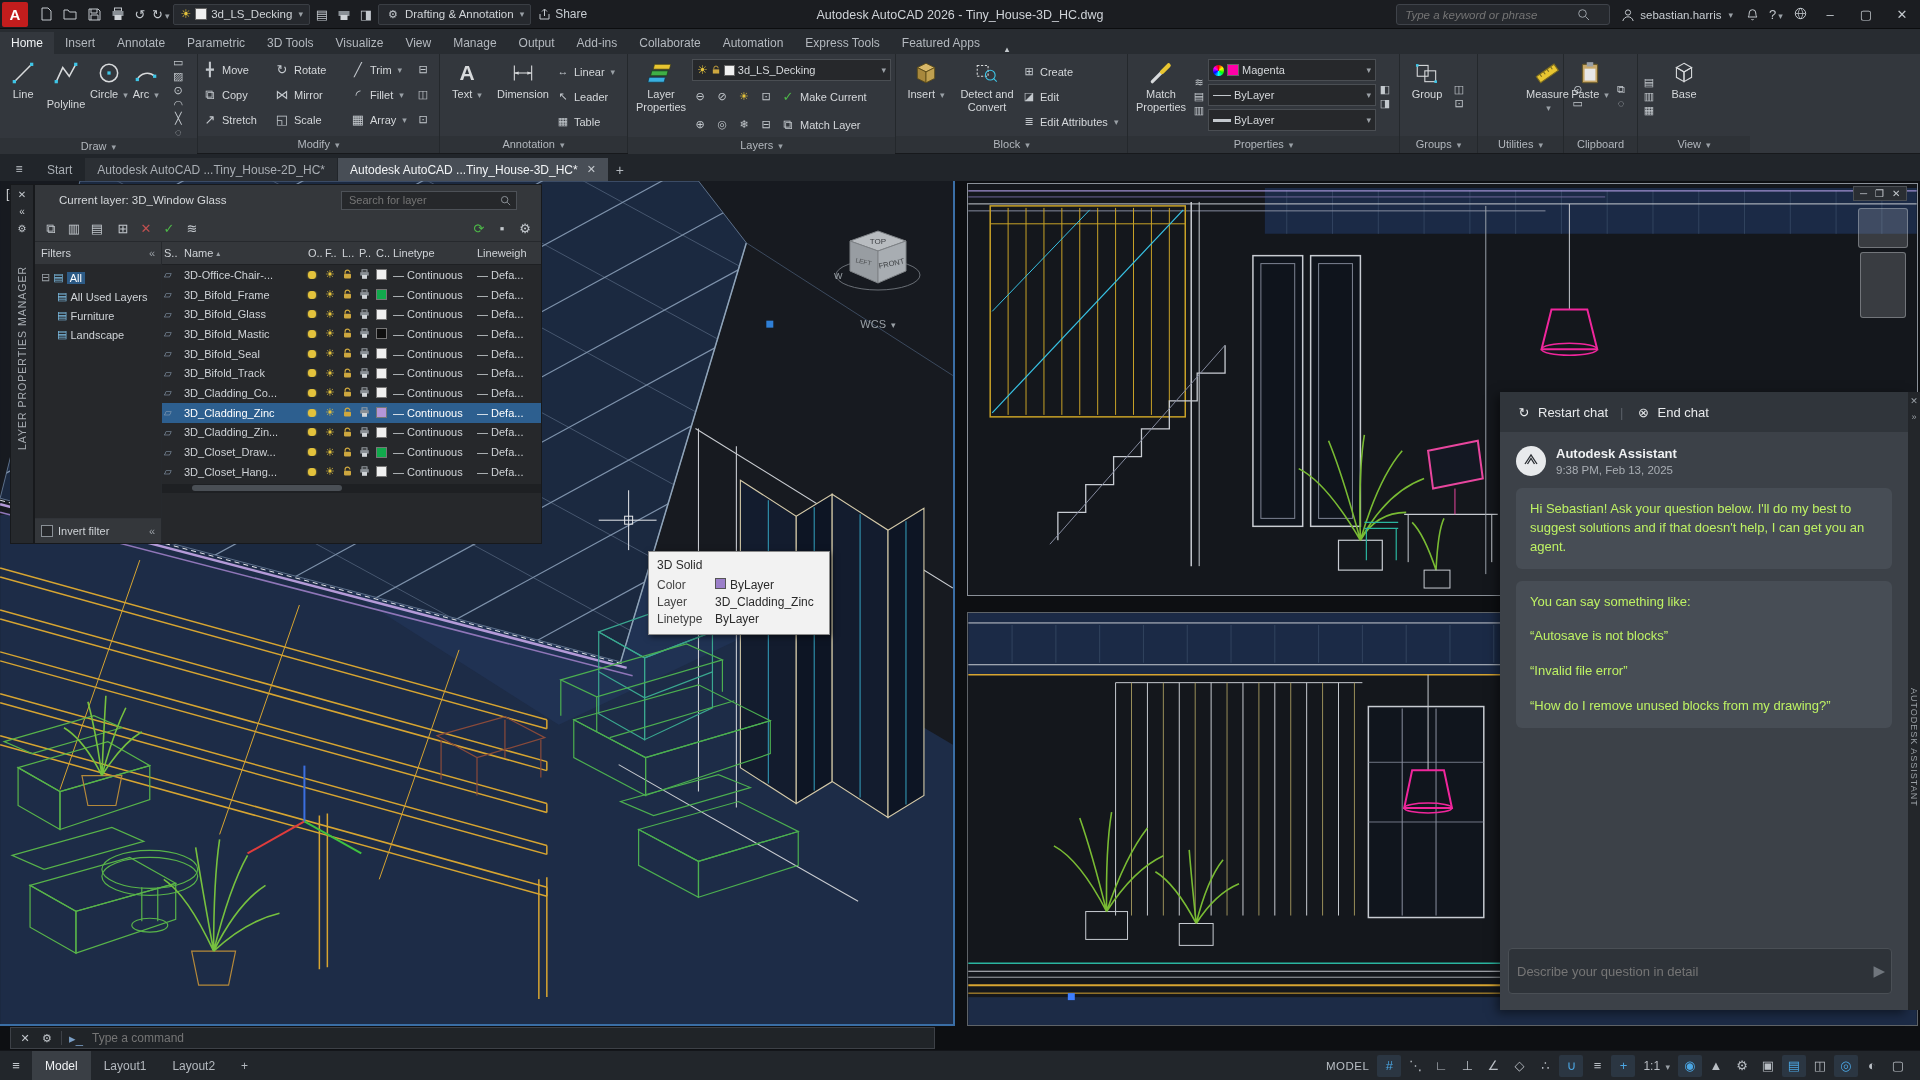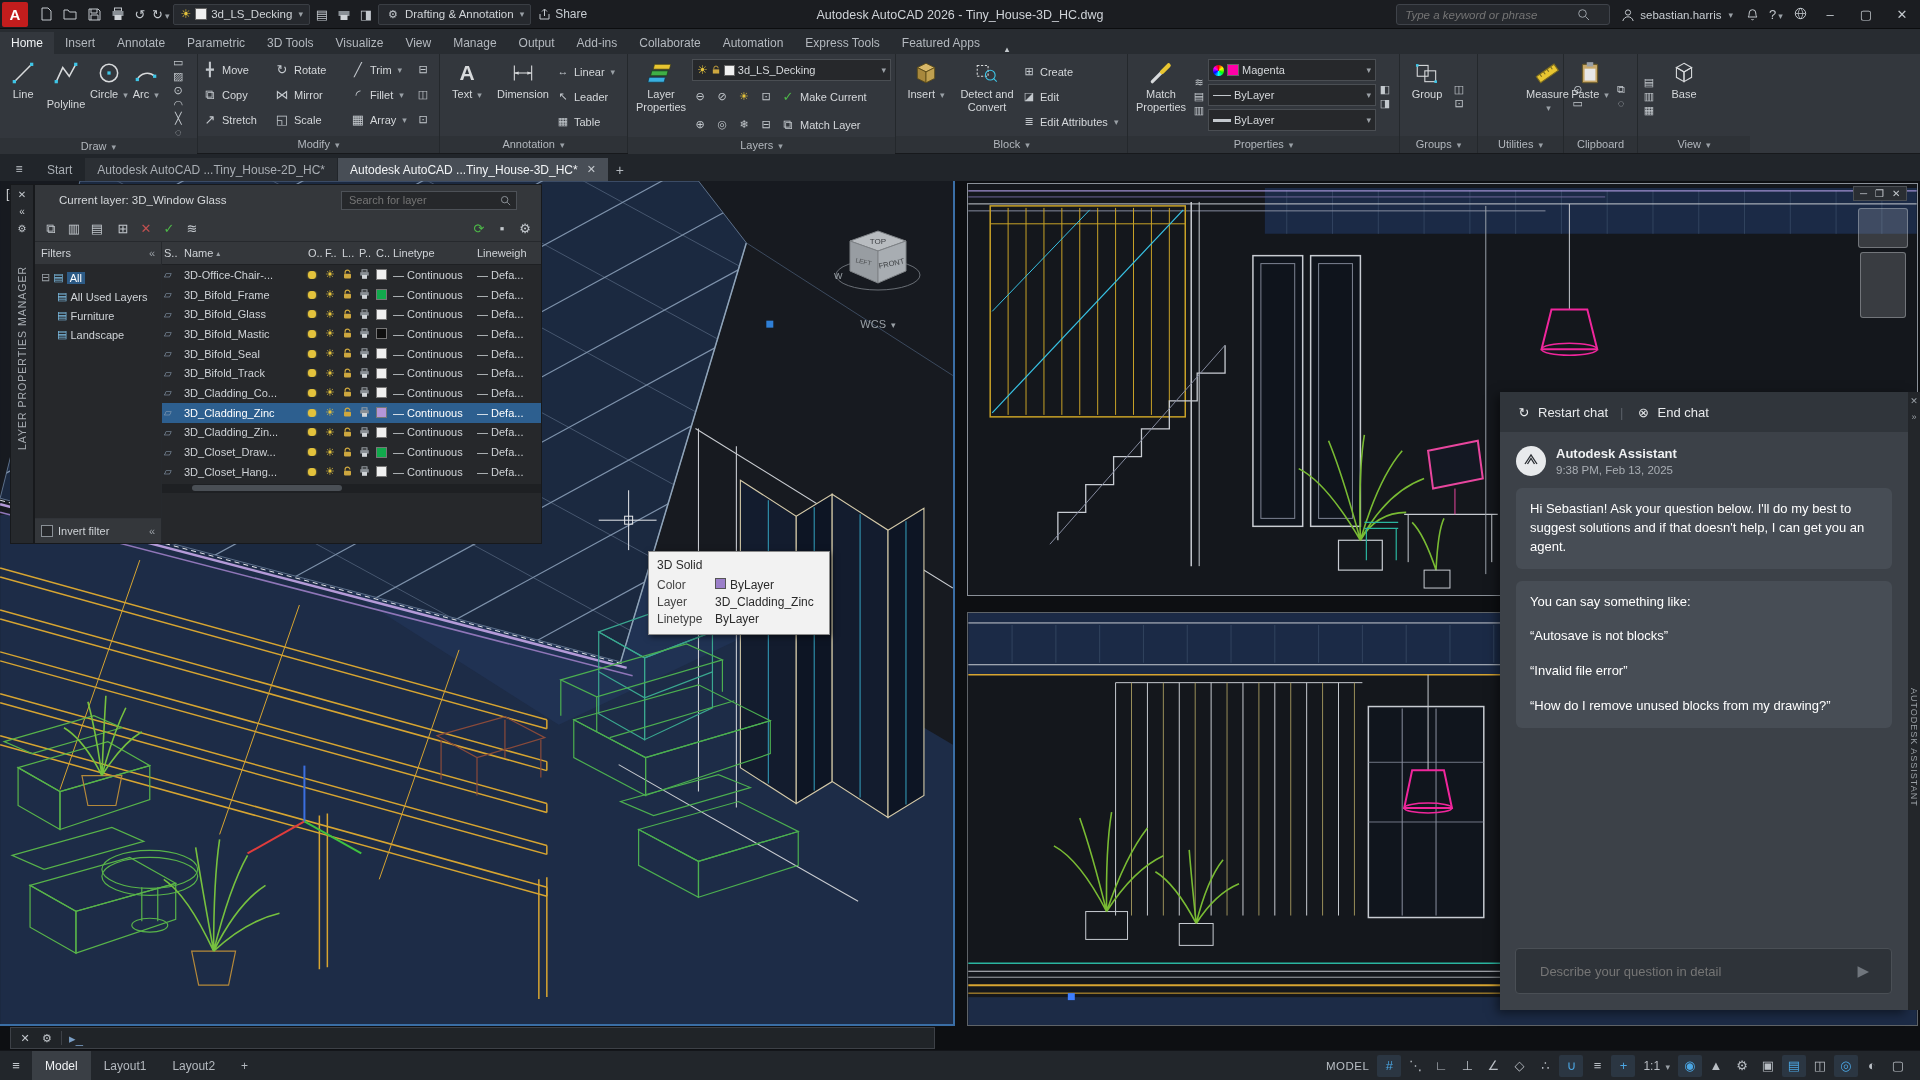--- a/index.html
+++ b/index.html
@@ -98,23 +98,23 @@
   #pal-status{height:26px;display:flex;align-items:center;padding:0 8px;color:#cfd3d7;border-top:1px solid #26292d;}
   
   #assistant{position:absolute;left:1500px;top:211px;width:408px;height:618px;background:#3c4148;z-index:18;display:flex;flex-direction:column;box-shadow:-3px 3px 10px rgba(0,0,0,.5);}
   #as-head{height:40px;background:#30353b;display:flex;align-items:center;gap:12px;padding:0 16px;color:#e8eaec;font-size:13px;flex:none;}
   #as-head .hbtn{display:flex;align-items:center;gap:6px;}
   #as-body{flex:1;padding:14px 16px 0 16px;overflow:hidden;display:flex;flex-direction:column;gap:12px;}
   #as-idrow{display:flex;gap:10px;align-items:flex-start;}
   #as-avatar{width:30px;height:30px;border-radius:50%;background:#e8eaec;display:flex;align-items:center;justify-content:center;flex:none;}
   #as-name{color:#eef0f2;font-size:13px;font-weight:bold;}
   #as-time{color:#a9aeb4;font-size:11.5px;margin-top:3px;}
-  .bubble{background:#474d55;border-radius:6px;padding:12px 14px;color:#ffffff;font-size:13px;line-height:1.45;}
+  .bubble{background:#474d55;border-radius:6px;padding:12px 14px;color:#bef264;font-size:13px;line-height:1.45;}
   .sugg{margin-top:16px;}
-  #as-inputwrap{flex:none;margin:10px 16px 16px 15px;background:#2e3339;border:1px solid #4a4f55;border-radius:4px;height:44px;display:flex;align-items:center;padding:0 22px;}
+  #as-inputwrap{flex:none;margin:10px 16px 16px 8px;background:#2e3339;border:1px solid #4a4f55;border-radius:4px;height:44px;display:flex;align-items:center;padding:0 6px;}
   #as-inputwrap input{flex:1;background:transparent;border:0;outline:0;color:#c3c8cd;font-size:13px;font-family:"Liberation Sans",sans-serif;}
   #as-send{color:#70767d;font-size:15px;}
   #as-strip{position:absolute;left:1908px;top:211px;width:12px;height:618px;background:#23262a;z-index:19;display:flex;flex-direction:column;align-items:center;padding-top:4px;box-sizing:border-box;gap:6px;}
   #as-strip .vtext{writing-mode:vertical-rl;font-size:9px;letter-spacing:1px;color:#9aa0a6;margin-top:260px;white-space:nowrap;}
   #as-strip span{font-size:9px;color:#9aa0a6;}
   
   #cmdbar{position:absolute;left:10px;top:1027px;width:925px;height:22px;background:rgba(33,37,42,.96);border:1px solid #3d4147;display:flex;align-items:center;gap:6px;padding:0 6px;box-sizing:border-box;z-index:25;}
   #cmdbar .sep{width:1px;height:14px;background:#3d4147;}
   #cmdbar input{flex:1;background:transparent;border:0;outline:0;color:#b4b9bf;font-size:12px;font-family:"Liberation Sans",sans-serif;}
   
@@ -1323,20 +1323,21 @@
       <div class="vtext">AUTODESK ASSISTANT</div>
     </div>
 
   </div>
 
   <div id="cmdbar">
     <span class="gi" style="font-size:11px;">✕</span>
     <span class="gi" style="font-size:11px;">⚙</span>
     <div class="sep"></div>
     <span class="gi" style="color:#7a9ec4;">▸_</span>
+    <input placeholder="Type a command" style="">
   </div>
 
   <div id="statusbar">
     <span class="gi" style="margin:0 8px;">≡</span>
     <div class="stab active">Model</div>
     <div class="stab">Layout1</div>
     <div class="stab">Layout2</div>
     <div class="stab">+</div>
     <div id="sb-right">
       <span id="sb-model-label">MODEL</span>

